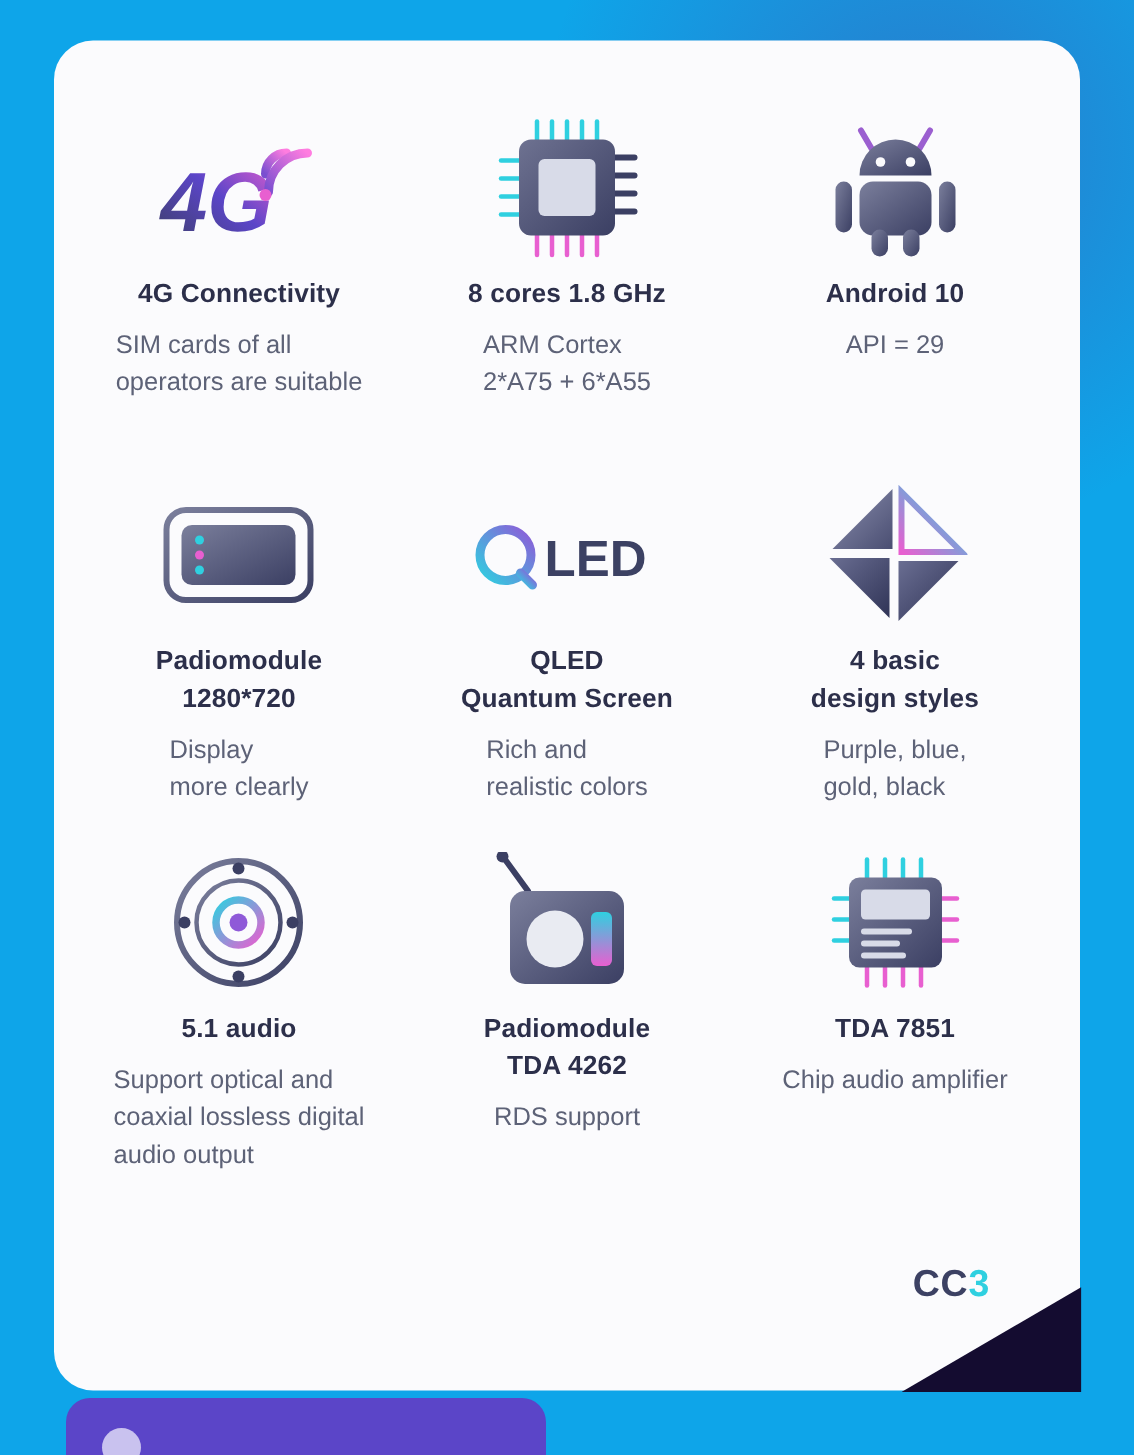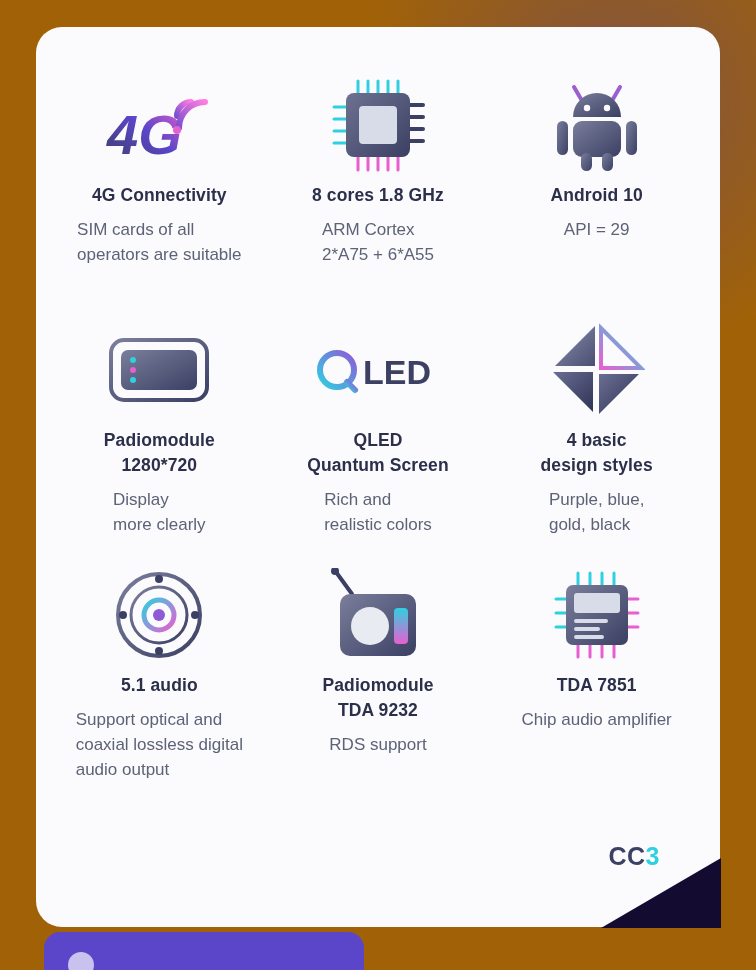--- a/index.html
+++ b/index.html
@@ -5,21 +5,21 @@
   * { box-sizing: border-box; margin: 0; padding: 0; }
   html, body {
     width: 756px; height: 970px;
     background: #140c30;
     font-family: "Liberation Sans", sans-serif;
     overflow: hidden;
   }
   #page {
     position: relative;
     width: 756px; height: 970px;
-    background: #a16207;
+    background: #0ea5e9;
   }
   
   #glow {
     position: absolute;
     right: -120px; top: -160px;
     width: 520px; height: 520px;
     border-radius: 50%;
     background: radial-gradient(circle at center, rgba(80,60,160,0.40) 0%, rgba(30,18,70,0.0) 70%);
     pointer-events: none;
   }
@@ -354,21 +354,21 @@
             </defs>
             <line x1="24" y1="26" x2="8" y2="4" stroke="#3b3f63" stroke-width="4" stroke-linecap="round"></line>
             <circle cx="7" cy="3" r="4" fill="#3b3f63"></circle>
             <rect x="12" y="26" width="76" height="62" rx="10" fill="url(#grd)"></rect>
             <circle cx="42" cy="58" r="19" fill="#e9ebf2"></circle>
             <rect x="66" y="40" width="14" height="36" rx="4" fill="url(#grd2)"></rect>
           </svg>
         </div>
         <div class="title">
           <div>Padiomodule</div>
-          <div>TDA 9232</div>
+          <div>TDA 4262</div>
         </div>
         <div class="sub">
           <div>RDS support</div>
         </div>
       </div>
 
       <div class="cell">
         <div class="icon-wrap">
           <svg width="90" height="92" viewBox="0 0 90 92">
             <defs>

